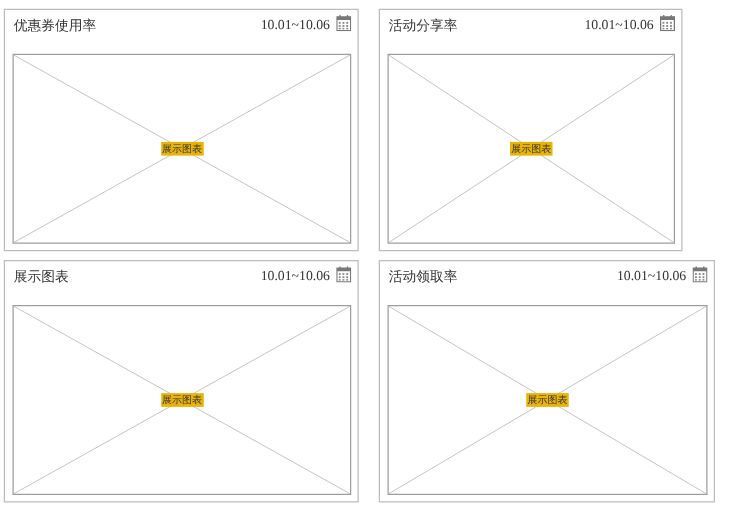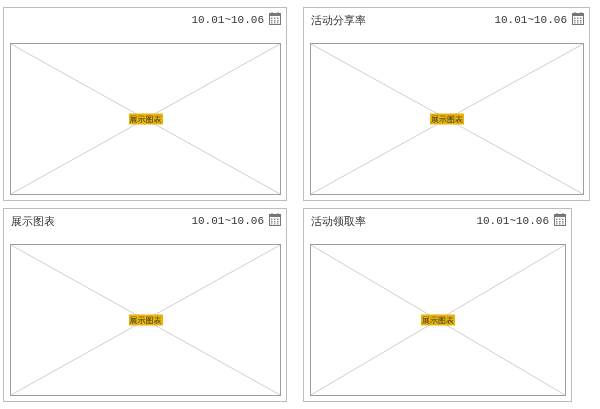--- a/index.html
+++ b/index.html
@@ -1,32 +1,33 @@
 <!DOCTYPE html>
 <html><head>
 <meta charset="utf-8">
 <style>
   html,body{margin:0;padding:0;background:#ffffff;}
   body{width:600px;height:409px;position:relative;overflow:hidden;font-family:"DejaVu Sans","Liberation Sans",sans-serif;}
   .panel{position:absolute;width:284px;height:194px;border:1px solid #bdbdbd;box-sizing:border-box;background:#fff;}
   .p0{left:3px;top:7px;}
-  .p1{left:303px;top:7px;width:287px;}
+  .p1{left:303px;top:7px;width:243px;}
   .p2{left:3px;top:208px;}
   .p3{left:303px;top:208px;width:269px;}
   .title{position:absolute;left:7px;top:5px;font-size:11px;color:#333;}
-  .range{position:absolute;right:22px;top:6px;font-size:11px;color:#333;font-family:Liberation Mono, monospace;}
+  .range{position:absolute;right:22px;top:6px;font-size:11px;color:#333;font-family:Liberation Serif, serif;}
   .cal{position:absolute;right:5px;top:4px;width:12px;height:13px;}
   .ph{position:absolute;left:6px;top:35px;right:5px;bottom:5px;border:1px solid #9e9e9e;}
   .ph svg{position:absolute;left:0;top:0;width:100%;height:100%;}
   .phlabel{position:absolute;left:50%;top:50%;transform:translate(-50%,-50%);font-size:8px;color:#333;background:#eab308;padding:0 1px;}
 </style>
 </head>
 <body>
 
 <div class="panel p0">
+  <span class="title">优惠券使用率</span>
   <span class="range">10.01~10.06</span>
   <svg class="cal" viewBox="0 0 12 13">
       <rect x="0.5" y="1.5" width="11" height="11" fill="#fff" stroke="#777"></rect>
       <rect x="0.5" y="1.5" width="11" height="2.5" fill="#777"></rect>
       <rect x="2.5" y="0" width="1" height="2" fill="#777"></rect>
       <rect x="8.5" y="0" width="1" height="2" fill="#777"></rect>
       <g fill="#888">
         <rect x="2" y="5.5" width="1.5" height="1.5"></rect>
         <rect x="5" y="5.5" width="1.5" height="1.5"></rect>
         <rect x="8" y="5.5" width="1.5" height="1.5"></rect>

